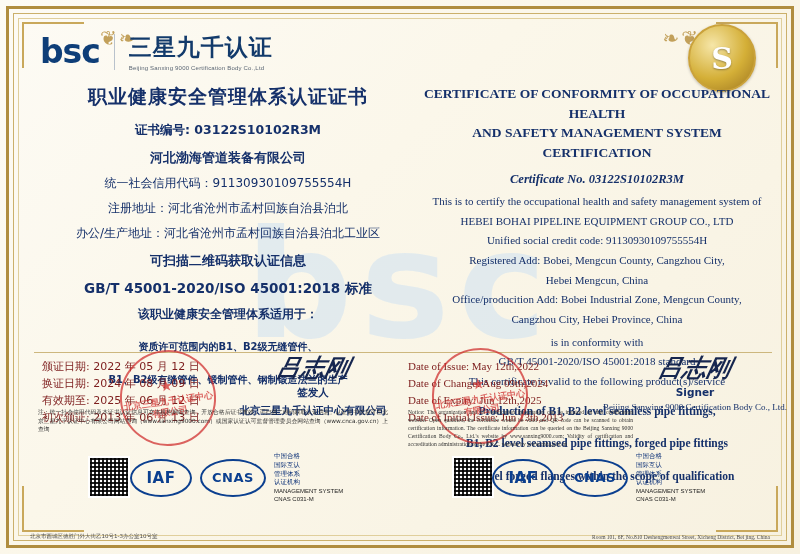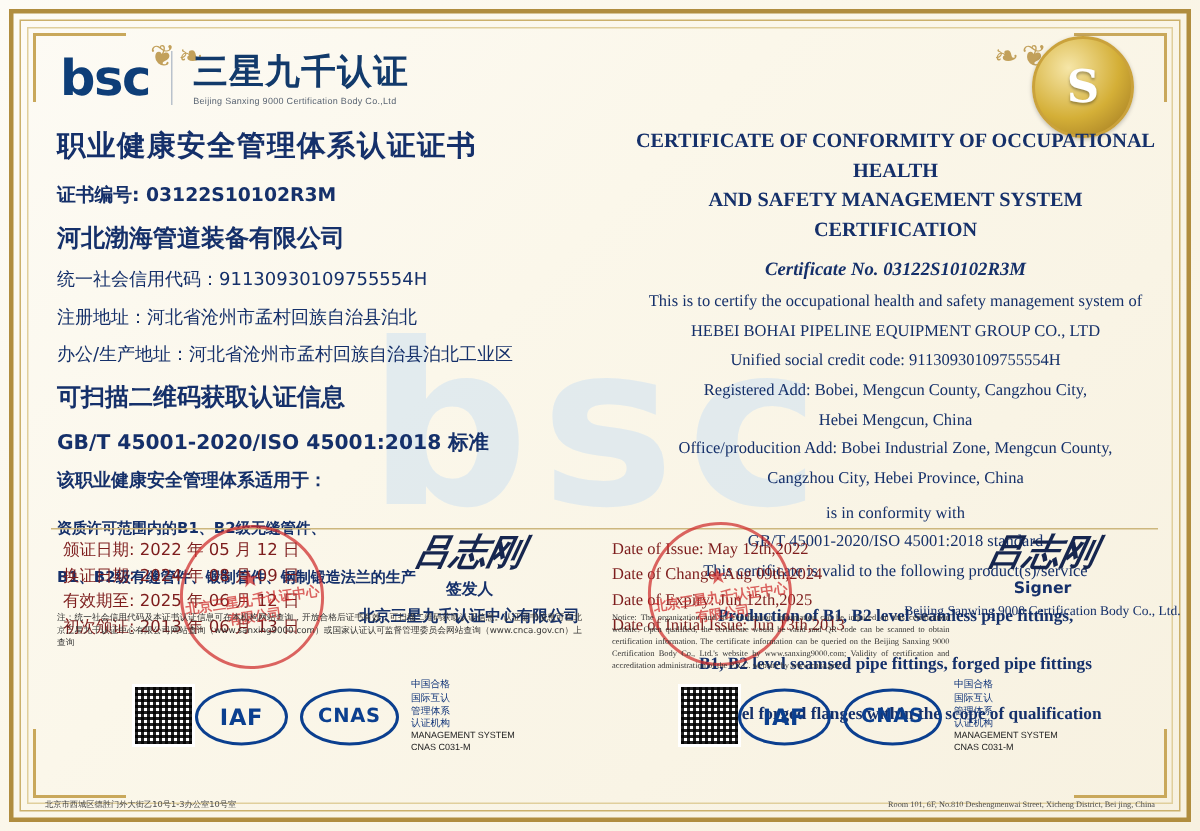--- a/index.html
+++ b/index.html
@@ -90,38 +90,38 @@
     display:flex;align-items:center;justify-content:center;
     color:#fff;font-family:"DejaVu Serif", serif;font-size:30px;font-weight:bold;
     text-shadow:0 1px 2px rgba(0,0,0,.35);
     box-shadow:0 1px 3px rgba(0,0,0,.25);
   }
 
   
   .col{
     position:absolute;top:84px;width:358px;
   }
-  .col.left{left:38px;color:#1b2a5b;}
+  .col.left{left:49px;text-align:center;color:#1b2a5b;}
   .col.right{right:24px;text-align:center;color:#1b2a5b;}
 
   .cn-title{
     font-family:"DejaVu Sans", sans-serif;
     font-size:19px;font-weight:bold;color:#15306a;letter-spacing:1px;
   }
   .cn-certno{
     margin-top:12px;font-size:12.5px;font-weight:bold;color:#15306a;
     font-family:"DejaVu Sans", sans-serif;
   }
   .cn-line{
     margin-top:8px;font-size:12px;color:#15306a;
     font-family:"DejaVu Sans", sans-serif;
   }
   .cn-line.bold{font-weight:bold;}
   .cn-strong{
-    margin-top:10px;font-size:16px;font-weight:bold;color:#15306a;
+    margin-top:10px;font-size:13px;font-weight:bold;color:#15306a;
     font-family:"DejaVu Sans", sans-serif;
   }
   .cn-std{
     margin-top:10px;font-size:13.5px;font-weight:bold;color:#15306a;
     font-family:"DejaVu Sans", sans-serif;
   }
   .cn-scope{
     margin-top:14px;font-size:10px;font-weight:bold;color:#15306a;
     font-family:"DejaVu Sans", sans-serif;line-height:1.9;
   }

